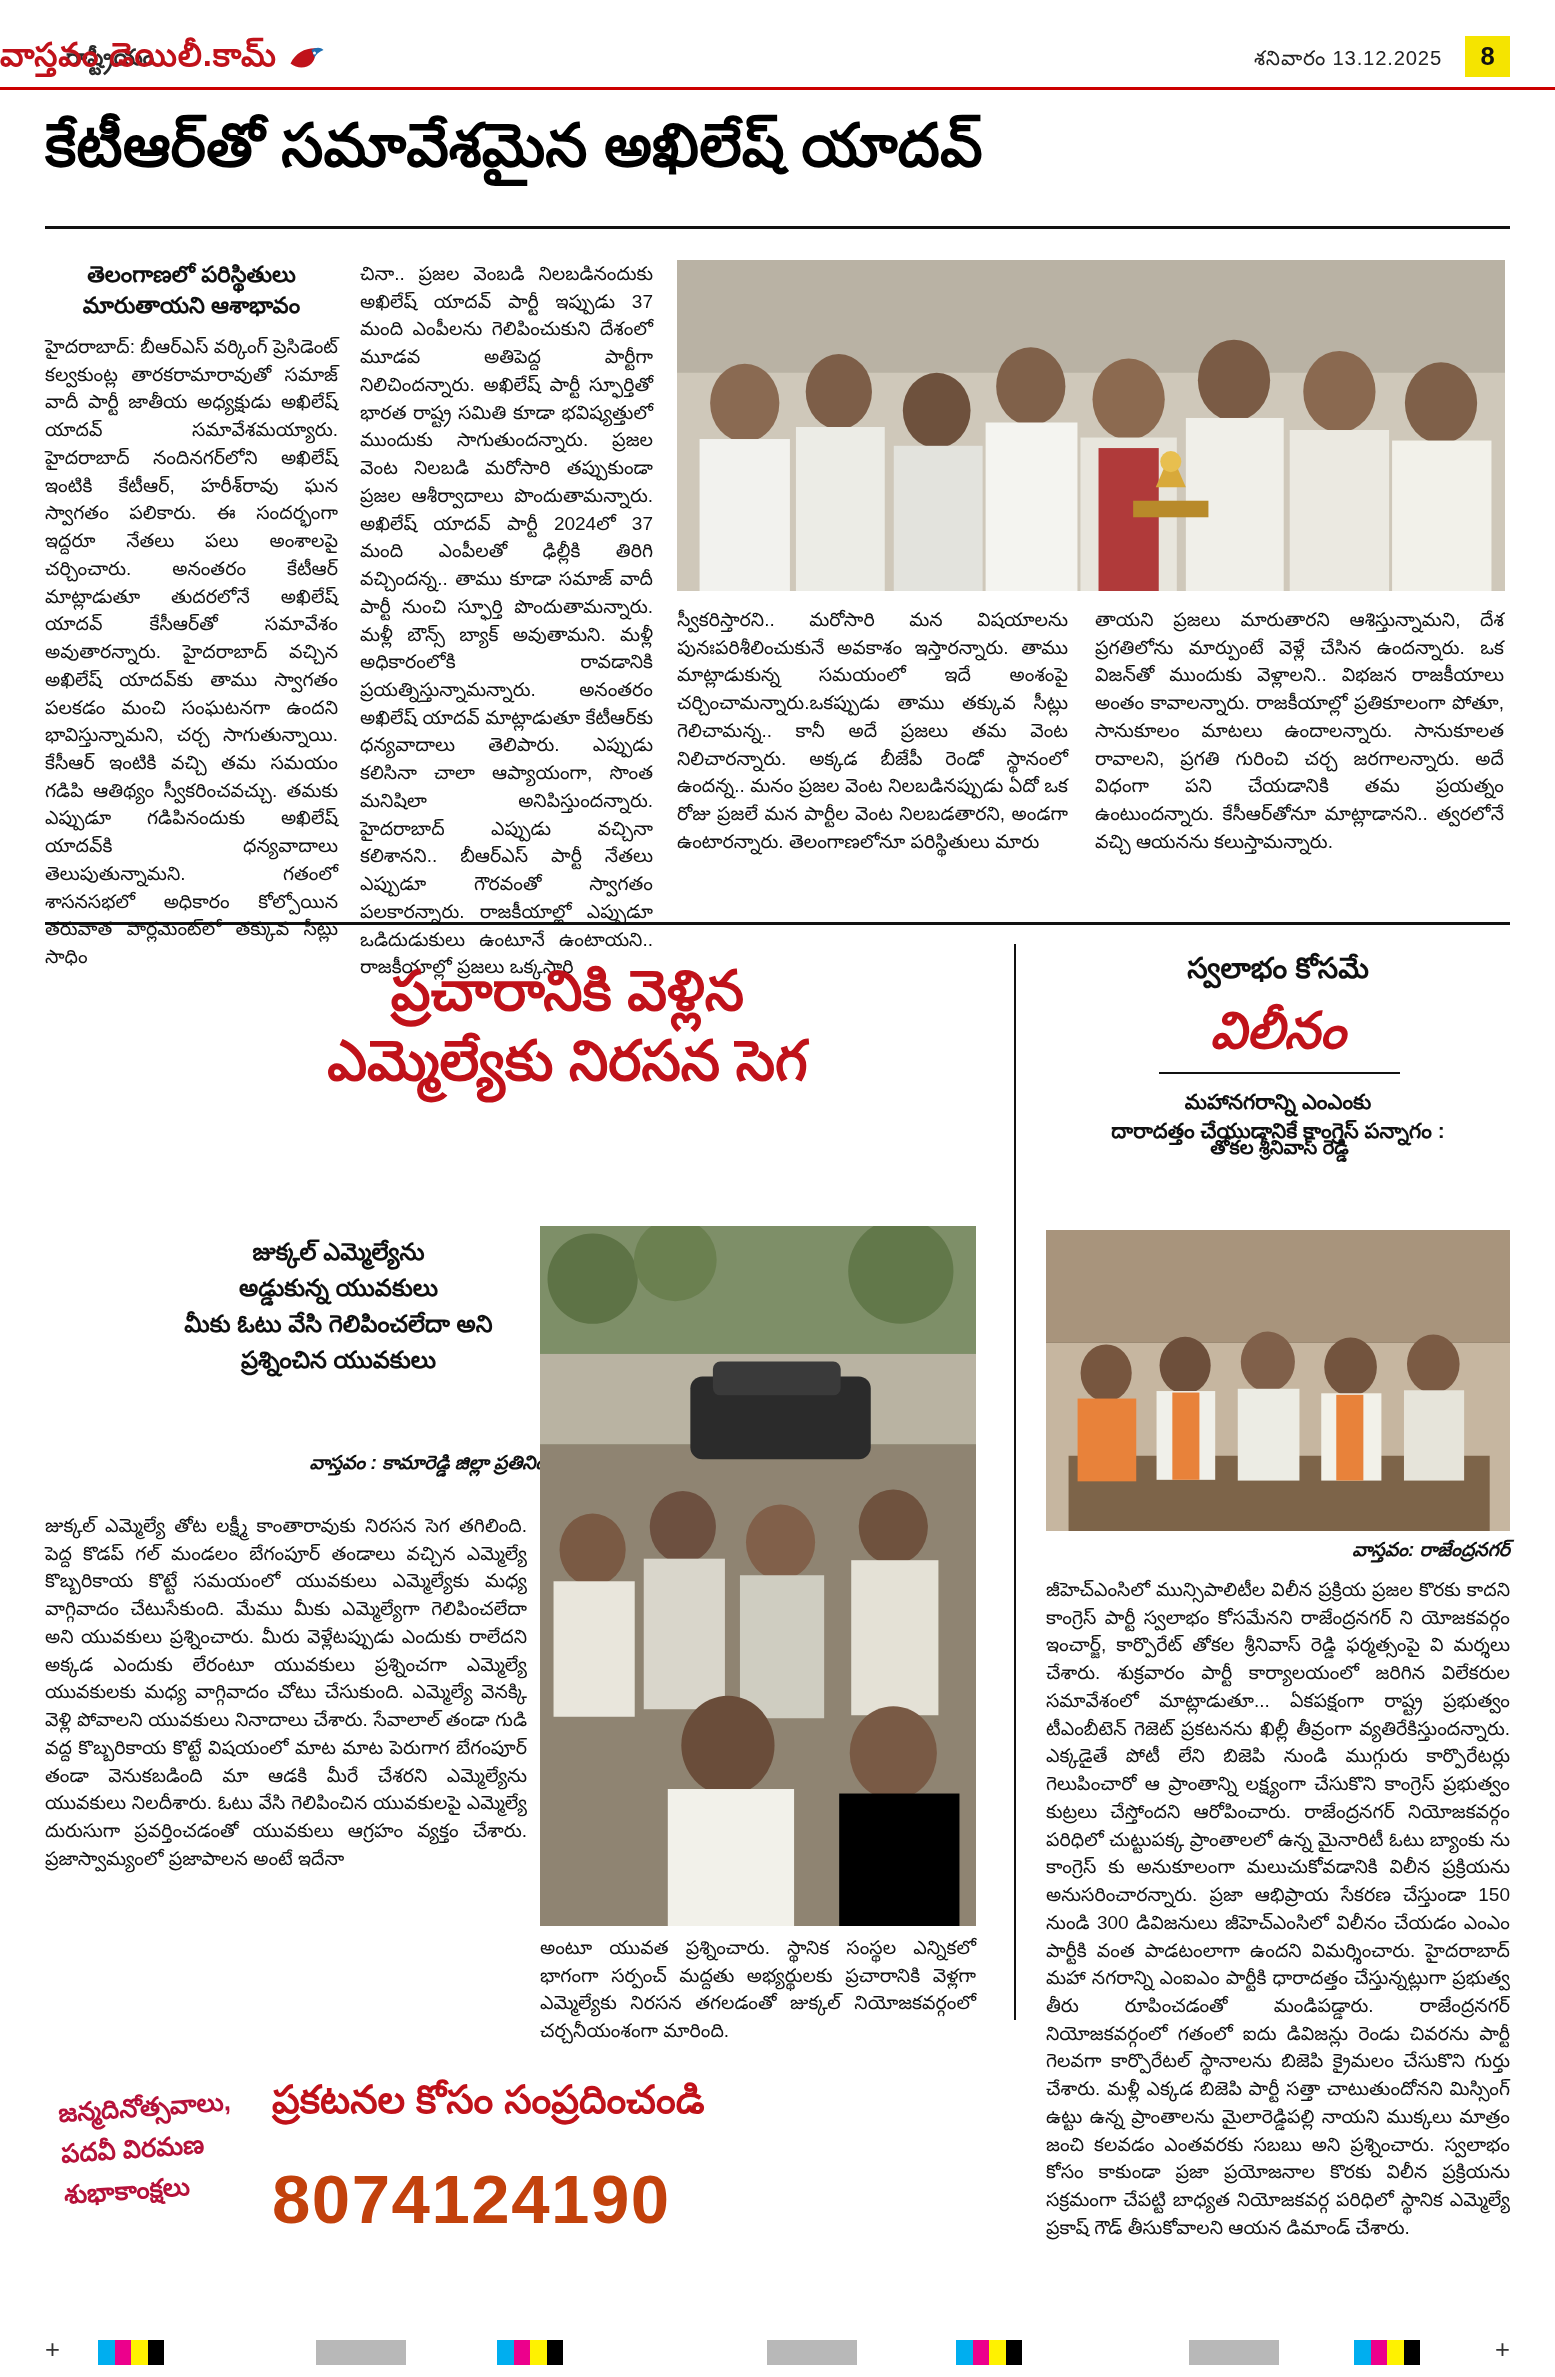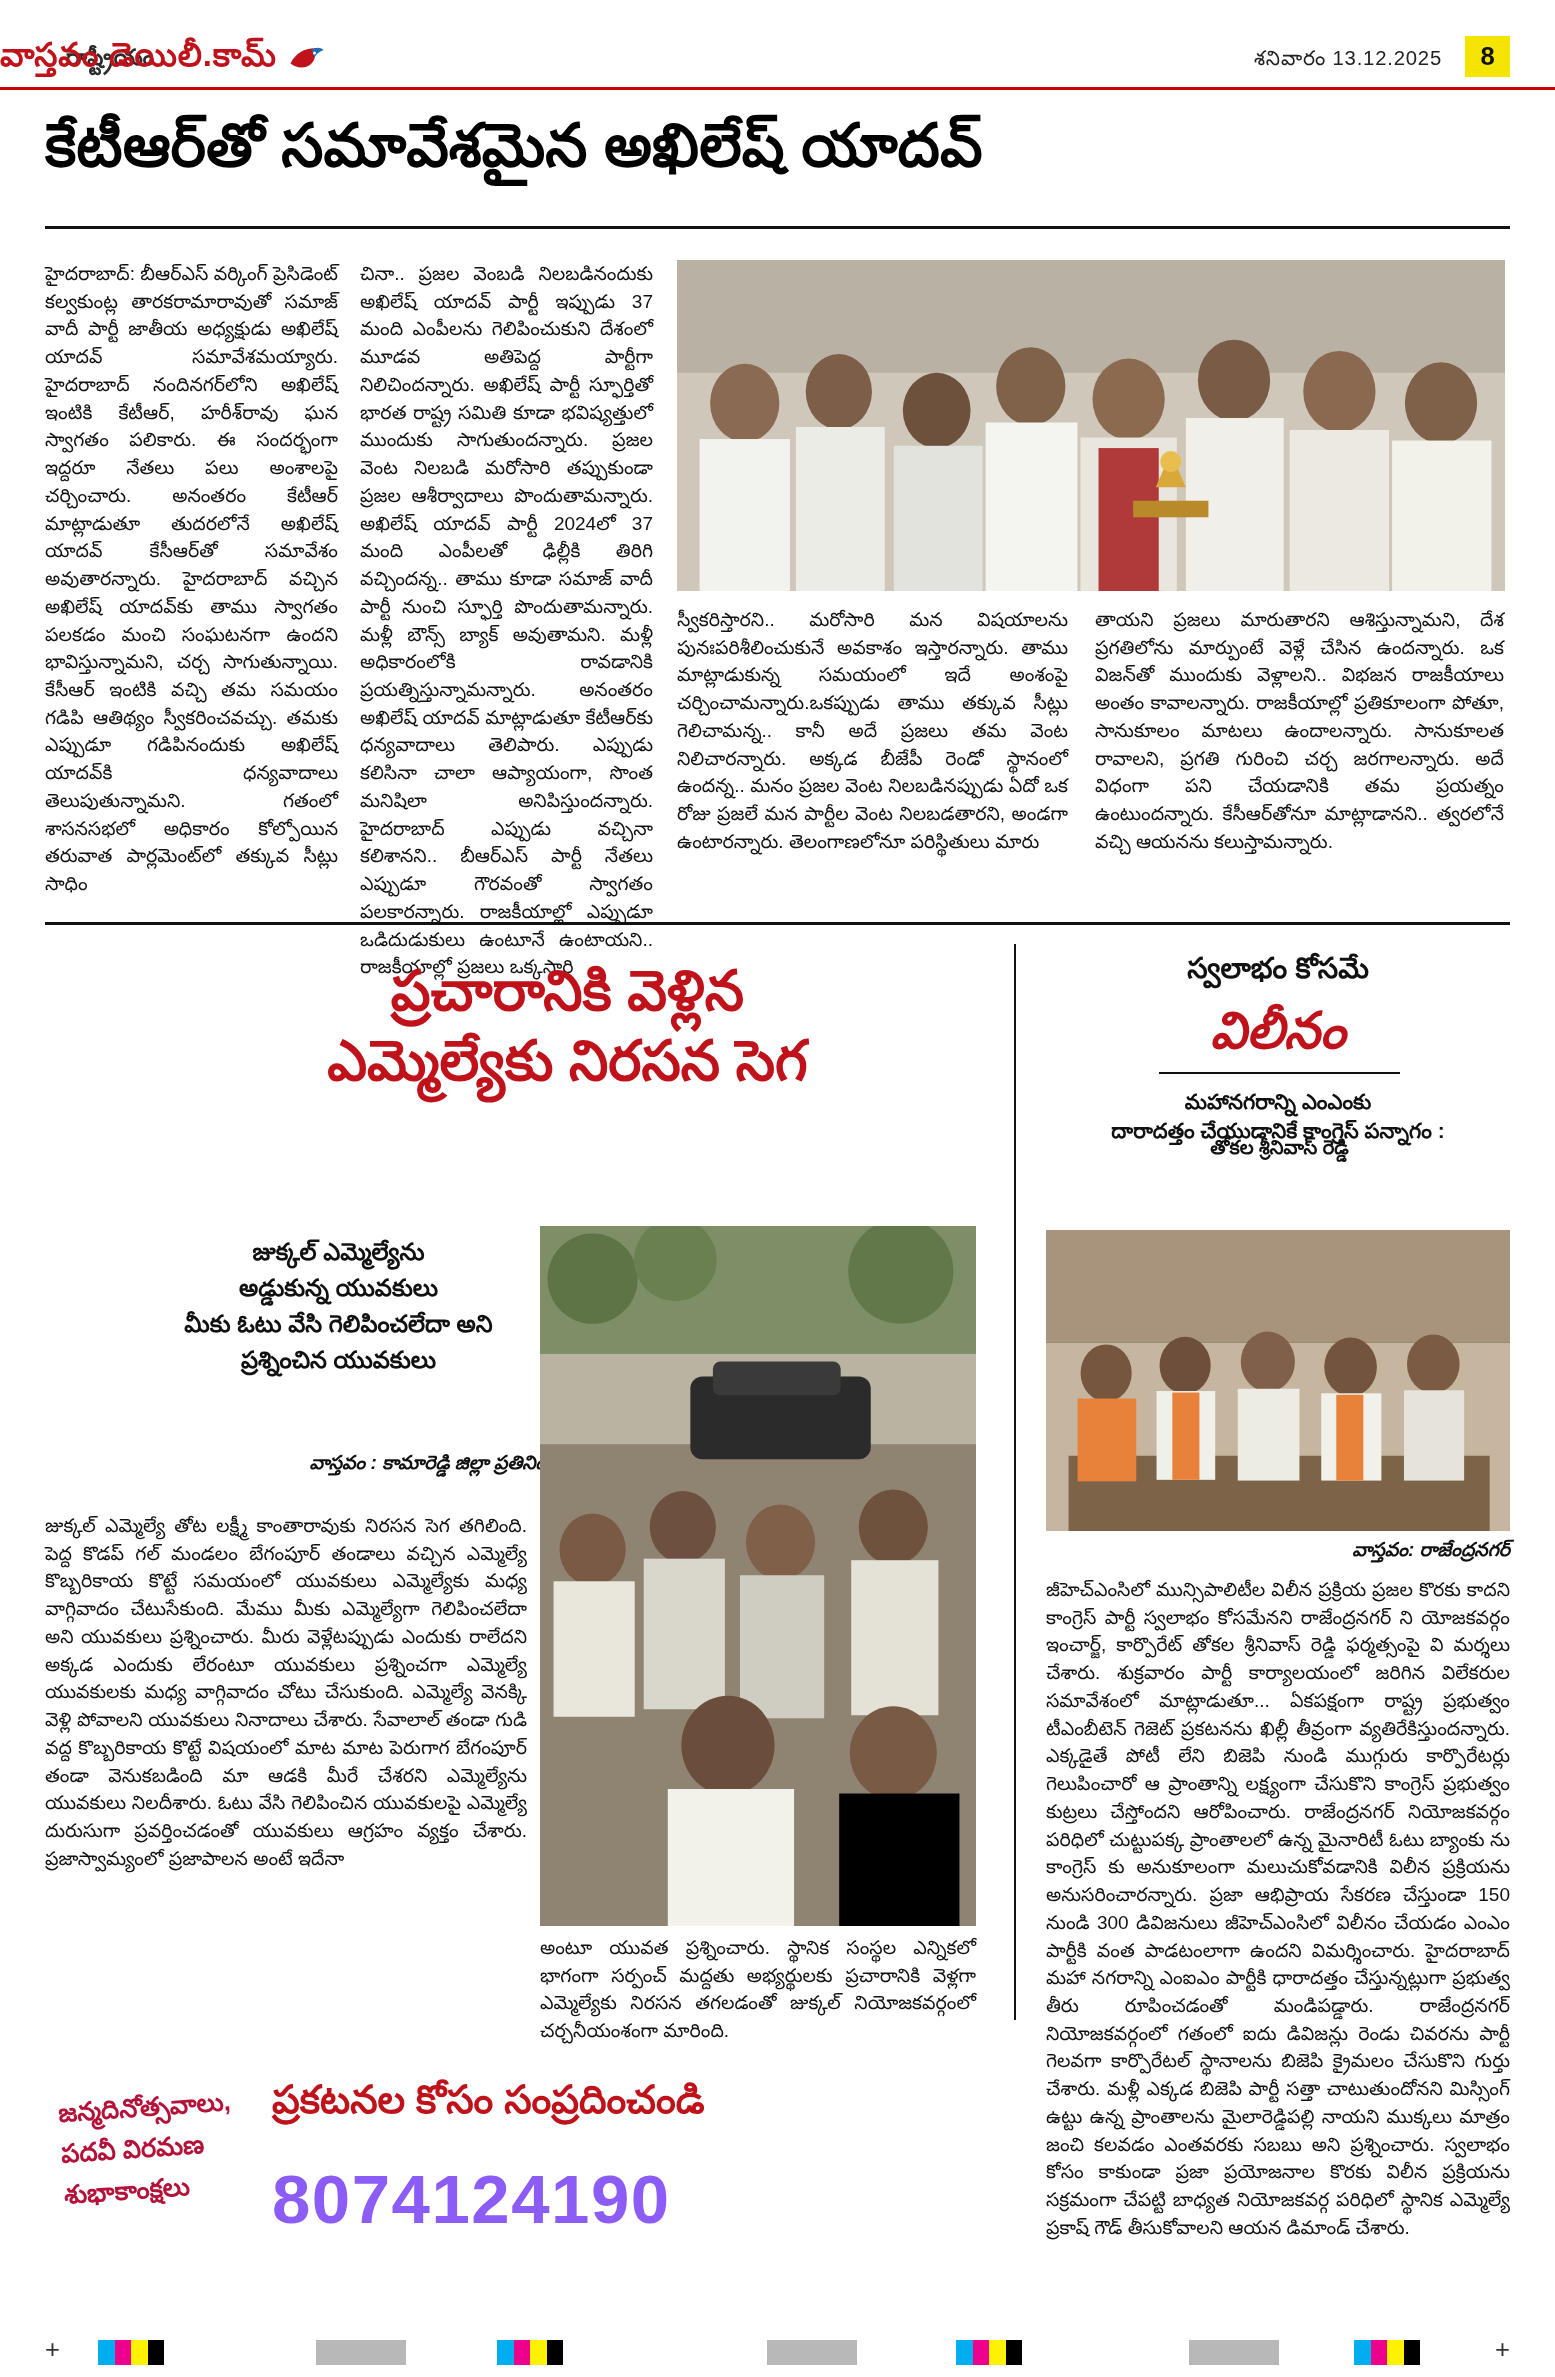--- a/index.html
+++ b/index.html
@@ -170,21 +170,21 @@
     font-size: 25.6px; font-weight: bold; color: #b5123a;
     line-height: 1.6; transform: rotate(-4deg);
   }
   .ad-head {
     position: absolute; left: 226px; top: 15px; width: 512px;
     font-size: 39px; font-weight: bold; color: #c0121a;
     line-height: 1.2;
   }
   .ad-phone {
     position: absolute; left: 226px; top: 98px; width: 542px;
-    font-size: 69px; font-weight: bold; color: #8b5cf6;
+    font-size: 69px; font-weight: bold; color: #c2410c;
     letter-spacing: 1.5px;
   }
   .ad-box {
     position: absolute; right: 11.3px; top: 19px; width: 173px; height: 196px;
     border: 1.5px solid #c9a227; background: #fff;
   }
   .ad-box-logo {
     font-size: 19.6px; font-weight: bold; color: #c0121a; text-align: center;
     padding-top: 6px;
   }
@@ -227,20 +227,22 @@
     </span>
   </div>
   <div class="mast-date">శనివారం  13.12.2025</div>
   <div class="page-num">8</div>
 </div>
 
 <div class="head1">కేటీఆర్‌తో సమావేశమైన అఖిలేష్ యాదవ్</div>
 <div class="rule1"></div>
 
 <div class="a1-col1">
+  <div class="a1-subhead" style="white-space: pre-line;">తెలంగాణలో పరిస్థితులు
+మారుతాయని ఆశాభావం</div>
   <div class="body-text">హైదరాబాద్: బీఆర్ఎస్ వర్కింగ్ ప్రెసిడెంట్ కల్వకుంట్ల తారకరామారావుతో సమాజ్ వాదీ పార్టీ జాతీయ అధ్యక్షుడు అఖిలేష్ యాదవ్ సమావేశమయ్యారు. హైదరాబాద్ నందినగర్‌లోని అఖిలేష్ ఇంటికి కేటీఆర్, హరీశ్‌రావు ఘన స్వాగతం పలికారు. ఈ సందర్భంగా ఇద్దరూ నేతలు పలు అంశాలపై చర్చించారు. అనంతరం కేటీఆర్ మాట్లాడుతూ తుదరలోనే అఖిలేష్ యాదవ్ కేసీఆర్‌తో సమావేశం అవుతారన్నారు. హైదరాబాద్ వచ్చిన అఖిలేష్ యాదవ్‌కు తాము స్వాగతం పలకడం మంచి సంఘటనగా ఉందని భావిస్తున్నామని, చర్చ సాగుతున్నాయి. కేసీఆర్ ఇంటికి వచ్చి తమ సమయం గడిపి ఆతిథ్యం స్వీకరించవచ్చు. తమకు ఎప్పుడూ గడిపినందుకు అఖిలేష్ యాదవ్‌కి ధన్యవాదాలు తెలుపుతున్నామని. గతంలో శాసనసభలో అధికారం కోల్పోయిన తరువాత పార్లమెంట్‌లో తక్కువ సీట్లు సాధిం</div>
 </div>
 
 <div class="a1-col2">
   <div class="body-text">చినా.. ప్రజల వెంబడి నిలబడినందుకు అఖిలేష్ యాదవ్ పార్టీ ఇప్పుడు 37 మంది ఎంపీలను గెలిపించుకుని దేశంలో మూడవ అతిపెద్ద పార్టీగా నిలిచిందన్నారు. అఖిలేష్ పార్టీ స్ఫూర్తితో భారత రాష్ట్ర సమితి కూడా భవిష్యత్తులో ముందుకు సాగుతుందన్నారు. ప్రజల వెంట నిలబడి మరోసారి తప్పుకుండా ప్రజల ఆశీర్వాదాలు పొందుతామన్నారు. అఖిలేష్ యాదవ్ పార్టీ 2024లో 37 మంది ఎంపీలతో ఢిల్లీకి తిరిగి వచ్చిందన్న.. తాము కూడా సమాజ్ వాదీ పార్టీ నుంచి స్ఫూర్తి పొందుతామన్నారు. మళ్లీ బౌన్స్ బ్యాక్ అవుతామని. మళ్లీ అధికారంలోకి రావడానికి ప్రయత్నిస్తున్నామన్నారు. అనంతరం అఖిలేష్ యాదవ్ మాట్లాడుతూ కేటీఆర్‌కు ధన్యవాదాలు తెలిపారు. ఎప్పుడు కలిసినా చాలా ఆప్యాయంగా, సొంత మనిషిలా అనిపిస్తుందన్నారు. హైదరాబాద్ ఎప్పుడు వచ్చినా కలిశానని.. బీఆర్ఎస్ పార్టీ నేతలు ఎప్పుడూ గౌరవంతో స్వాగతం పలకారన్నారు. రాజకీయాల్లో ఎప్పుడూ ఒడిదుడుకులు ఉంటూనే ఉంటాయని.. రాజకీయాల్లో ప్రజలు ఒక్కసారి</div>
 </div>
 
 <div class="a1-photo">
   <svg viewBox="0 0 1100 440" width="828" height="331" preserveAspectRatio="none">
     <rect width="1100" height="440" fill="#c9c2b4"></rect>

